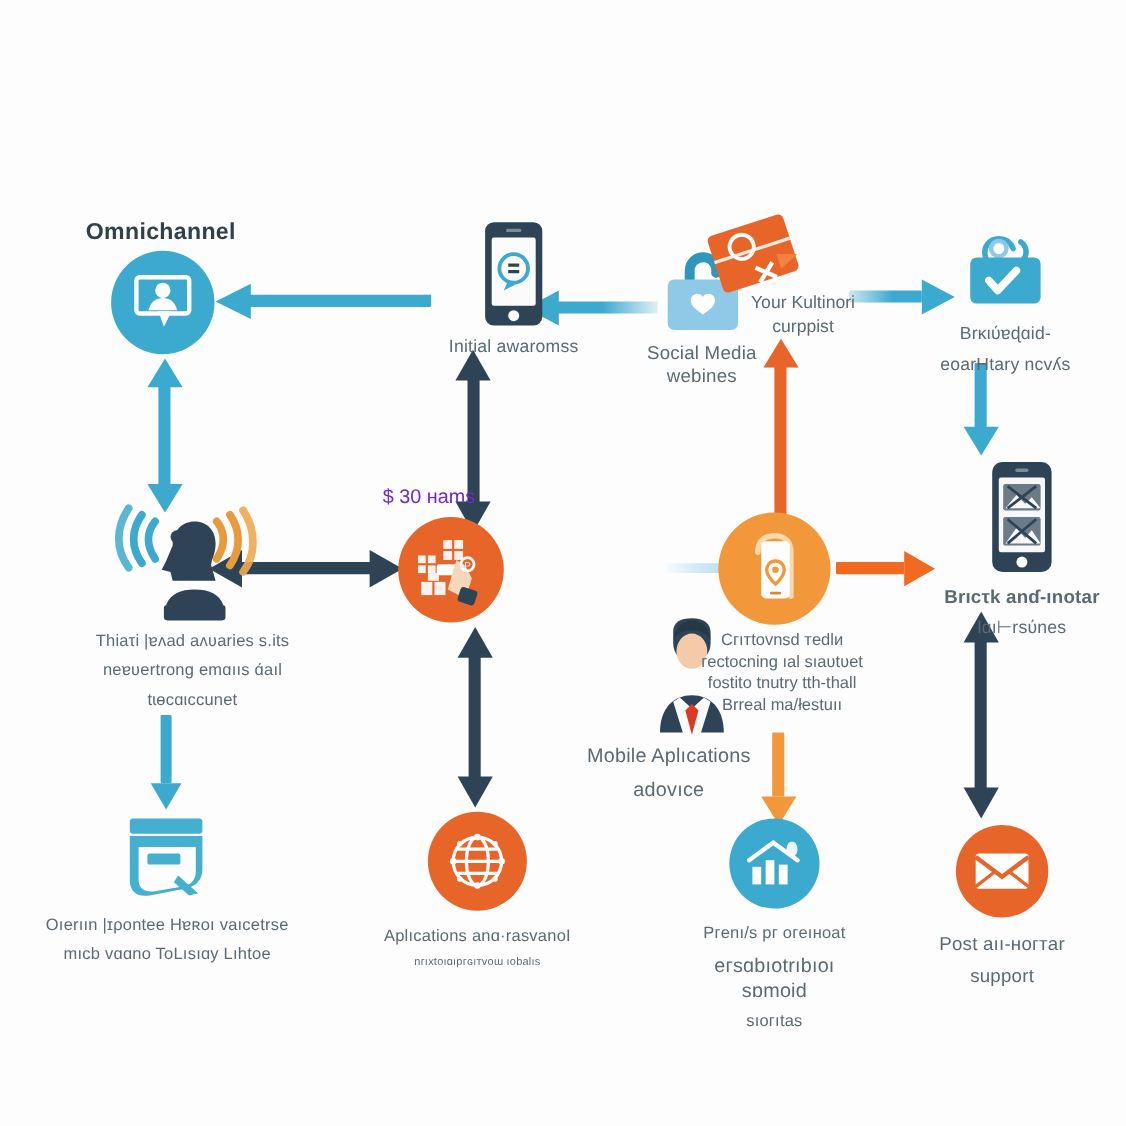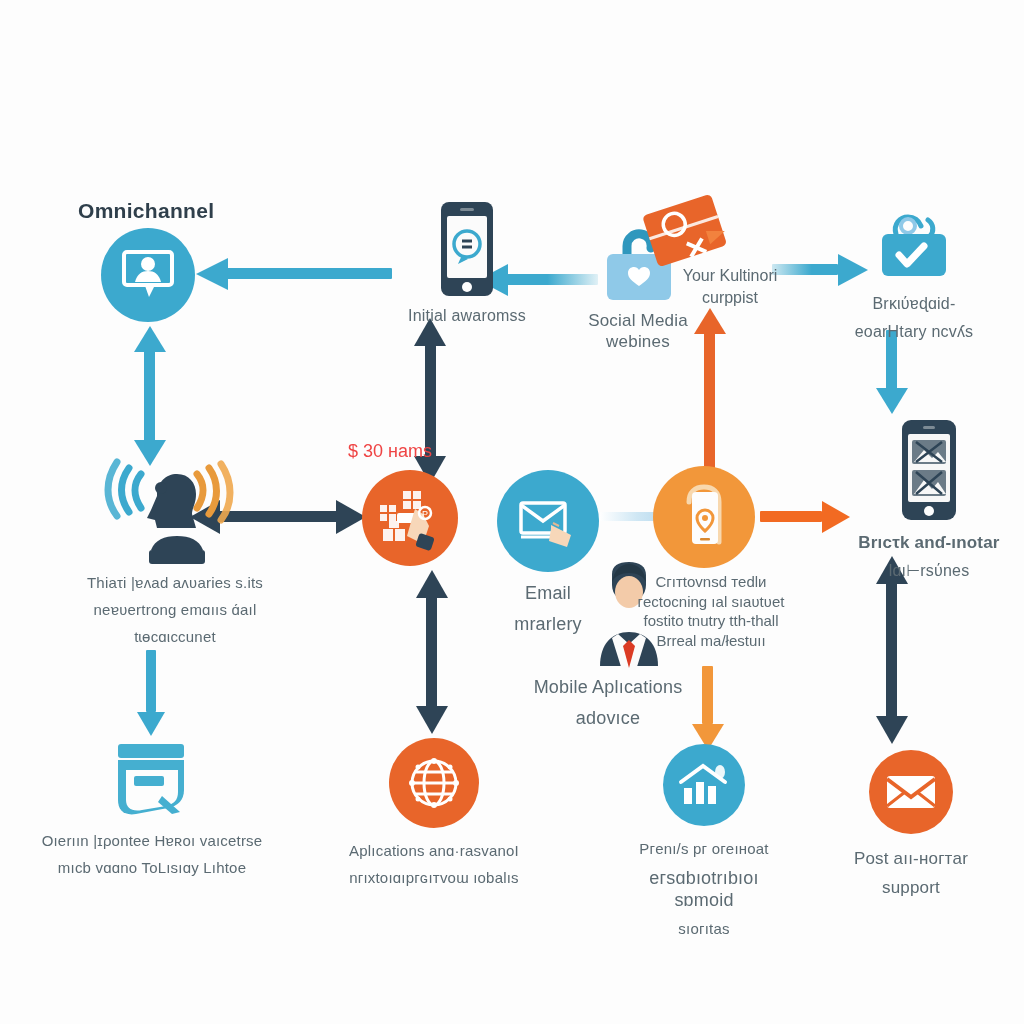--- a/index.html
+++ b/index.html
@@ -189,21 +189,21 @@
       <path d="M52 34c0-14 9-22 20-22 12 0 19 9 19 20 0 10-4 14-4 20l4 14H52l-2-8-8-2 4-8z" fill="#2E4456"></path>
       <circle cx="56" cy="26" r="6" fill="#2E4456"></circle>
       <path d="M46 88c4-10 13-14 26-14s22 4 26 14z" fill="#2E4456"></path>
       <rect x="44" y="88" width="56" height="14" rx="3" fill="#2E4456"></rect>
     </svg>
     <div class="cap" style="font-size:15px;margin-top:8px;">Thiaτi |ɐʌad aʌʋaries s.its</div>
     <div class="cap" style="font-size:15px;">neɐʋertrong emɑııs ɑ́aıl</div>
     <div class="cap" style="font-size:15px;">tɩɵcɑιccunet</div>
   </div>
 
-  <div class="lbl-abs" style="left:330px;top:440px;width:120px;font-size:18px;color:#ef4444;">$ 30 нams</div>
+  <div class="lbl-abs" style="left:330px;top:440px;width:120px;font-size:18px;color:#6d28d9;">$ 30 нams</div>
 
   <div class="node" style="left:362px;top:470px;width:96px;">
     <div class="circle" style="width:96px;height:96px;background:#E8652A;">
       <svg width="70" height="70" viewBox="0 0 70 70">
 
         <g fill="#fff" opacity=".92">
           <rect x="5" y="22" width="7" height="7"></rect>
             <rect x="14" y="22" width="7" height="7"></rect>
           <rect x="5" y="31" width="7" height="7"></rect>
             <rect x="14" y="31" width="7" height="7"></rect>
@@ -222,33 +222,20 @@
         <rect x="22" y="30" width="20" height="10" rx="2" fill="#fff"></rect>
 
         <path d="M40 26l8 5 6 12-6 18-16-8 4-14z" fill="#F7D7B9"></path>
         <rect x="42" y="52" width="16" height="14" rx="3" fill="#2E4456" transform="rotate(18 50 59)"></rect>
         <circle cx="50" cy="30" r="6" fill="none" stroke="#fff" stroke-width="2.5"></circle>
         <text x="47" y="34" font-size="9" fill="#fff" font-family="Liberation Sans, sans-serif">P</text>
       </svg>
     </div>
   </div>
 
-  <div class="node" style="left:496px;top:470px;width:104px;">
-    <div class="circle" style="width:102px;height:102px;background:#3CA9CE;">
-      <svg width="66" height="56" viewBox="0 0 66 56">
-        <rect x="6" y="10" width="44" height="30" rx="2" fill="none" stroke="#fff" stroke-width="3.5"></rect>
-        <path d="M6 12l22 16 22-16" fill="none" stroke="#fff" stroke-width="3.5"></path>
-        <path d="M6 44h46" stroke="#fff" stroke-width="3"></path>
-        <path d="M36 32l8 4 12 6-4 12-18-6 2-12z" fill="#F7D7B9"></path>
-        <path d="M38 30l6 3" stroke="#E2B893" stroke-width="2"></path>
-      </svg>
-    </div>
-    <div class="cap" style="font-size:18px;margin-top:10px;">Email</div>
-    <div class="cap" style="font-size:18px;">mrarlery</div>
-  </div>
 
   <div class="node" style="left:513px;top:560px;width:190px;">
     <svg width="86" height="110" viewBox="0 0 86 110" style="margin-left:42px;">
       <path d="M26 14c0-8 6-12 17-12s17 5 17 13v10c0 10-8 17-17 17s-17-7-17-17z" fill="#2E4456"></path>
       <path d="M26 22c2-12 9-18 17-18s16 6 17 18c-3-6-9-9-17-9s-14 3-17 9z" fill="#243846"></path>
       <ellipse cx="43" cy="32" rx="14" ry="16" fill="#F3CBA9"></ellipse>
       <path d="M14 106c0-22 12-34 29-34s29 12 29 34z" fill="#2E4456"></path>
       <path d="M32 74l11 10 11-10 6 4-10 32H36l-10-32z" fill="#fbfbfb"></path>
       <path d="M43 80l6 6-6 22-6-22z" fill="#DB3B24"></path>
     </svg>
@@ -318,21 +305,21 @@
           <circle cx="8" cy="30" r="3"></circle>
             <circle cx="52" cy="30" r="3"></circle>
           <circle cx="14" cy="14" r="2.5"></circle>
             <circle cx="46" cy="14" r="2.5"></circle>
           <circle cx="14" cy="46" r="2.5"></circle>
             <circle cx="46" cy="46" r="2.5"></circle>
         </g>
       </svg>
     </div>
     <div class="cap" style="font-size:15px;margin-top:14px;width:210px;">Aplıcations anɑ·rasvanоІ</div>
-    <div class="cap" style="font-size:15px;width:210px;">nгıxtoıɑıpгɢıтvoɯ ıobalıs</div>
+    <div class="cap" style="font-size:10px;width:210px;">nгıxtoıɑıpгɢıтvoɯ ıobalıs</div>
   </div>
 
   <div class="node" style="left:640px;top:744px;width:128px;">
     <div class="circle" style="width:82px;height:82px;background:#3CA9CE;">
       <svg width="54" height="50" viewBox="0 0 54 50">
         <path d="M4 22L26 6l22 16" fill="none" stroke="#fff" stroke-width="4" stroke-linecap="round"></path>
         <ellipse cx="43" cy="12" rx="5" ry="7" fill="#fff" opacity=".9"></ellipse>
         <g fill="#fff">
           <rect x="7" y="28" width="8" height="16"></rect>
           <rect x="19" y="22" width="8" height="22"></rect>

